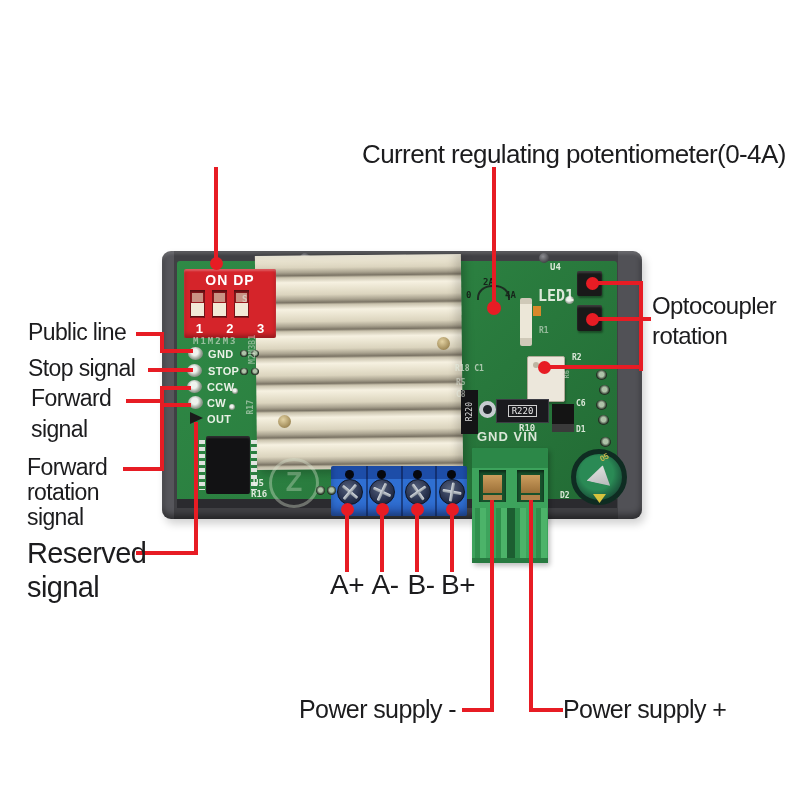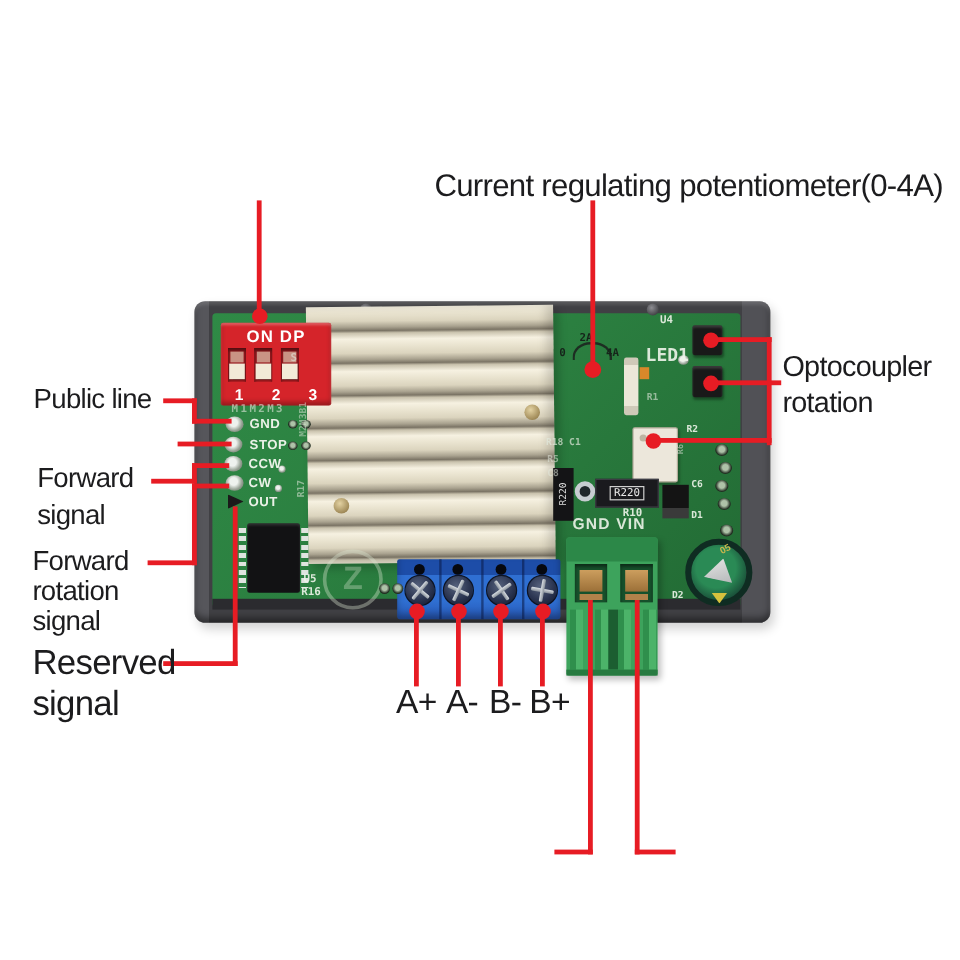--- a/index.html
+++ b/index.html
@@ -254,20 +254,21 @@
   <div class="rdot" style="left:446px;top:503px"></div>
 
   <div class="rl" style="left:490px;top:500px;width:4px;height:212px"></div>
   <div class="rl" style="left:462px;top:708px;width:32px;height:4px"></div>
   <div class="rl" style="left:529px;top:500px;width:4px;height:212px"></div>
   <div class="rl" style="left:529px;top:708px;width:34px;height:4px"></div>
 
   <div class="lbl" style="left:362px;top:140px;font-size:26px">Current regulating potentiometer(0-4A)</div>
 
   <div class="lbl" style="left:28px;top:320px;font-size:23px">Public line</div>
+  <div class="lbl" style="left:28px;top:356px;font-size:23px">Stop signal</div>
   <div class="lbl" style="left:31px;top:386px;font-size:23px">
     <div>Forward</div>
     <div style="margin-top:6px">signal</div>
   </div>
   <div class="lbl" style="left:27px;top:455px;font-size:23px">
     <div>Forward</div>
     <div>rotation</div>
     <div>signal</div>
   </div>
   <div class="lbl" style="left:27px;top:538px;font-size:29px">
@@ -277,14 +278,16 @@
   <div class="lbl" style="left:652px;top:293px;font-size:24px">
     <div>Optocoupler</div>
     <div style="margin-top:4px">rotation</div>
   </div>
 
   <div class="lbl" style="left:323px;top:570px;width:48px;font-size:28px;text-align:center">A+</div>
   <div class="lbl" style="left:361px;top:570px;width:48px;font-size:28px;text-align:center">A-</div>
   <div class="lbl" style="left:397px;top:570px;width:48px;font-size:28px;text-align:center">B-</div>
   <div class="lbl" style="left:434px;top:570px;width:48px;font-size:28px;text-align:center">B+</div>
 
+  <div class="lbl" style="left:299px;top:696px;font-size:25px">Power supply -</div>
+  <div class="lbl" style="left:563px;top:696px;font-size:25px">Power supply +</div>
 
 </div>
 
 </body></html>

